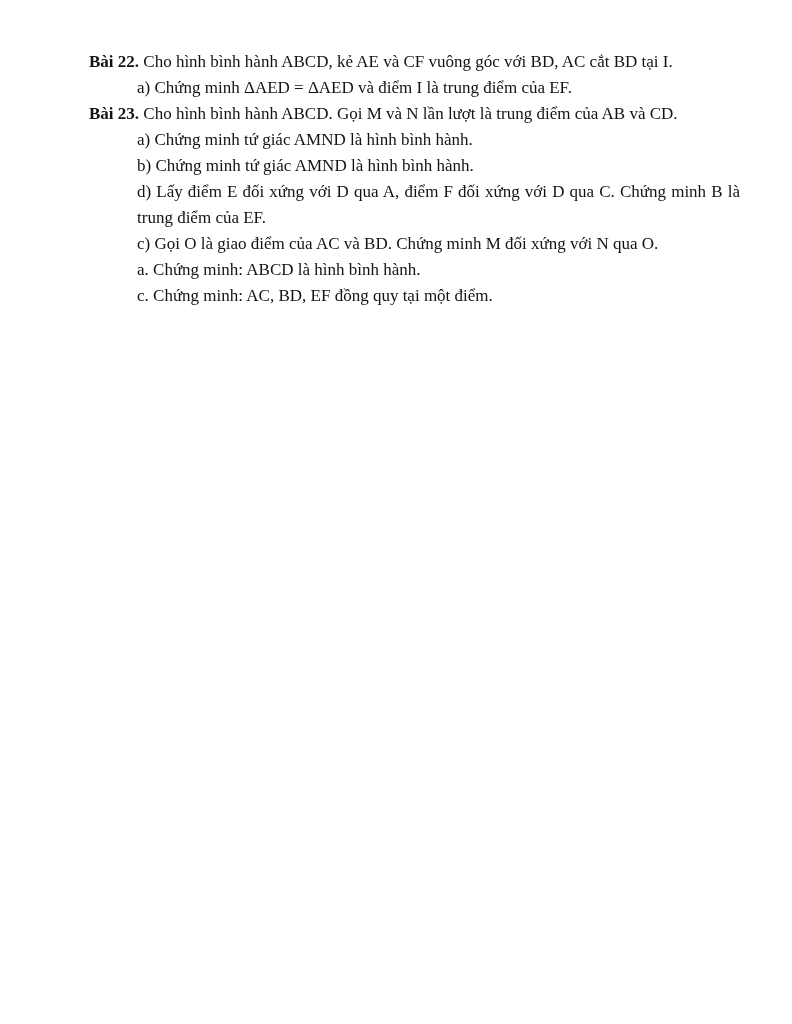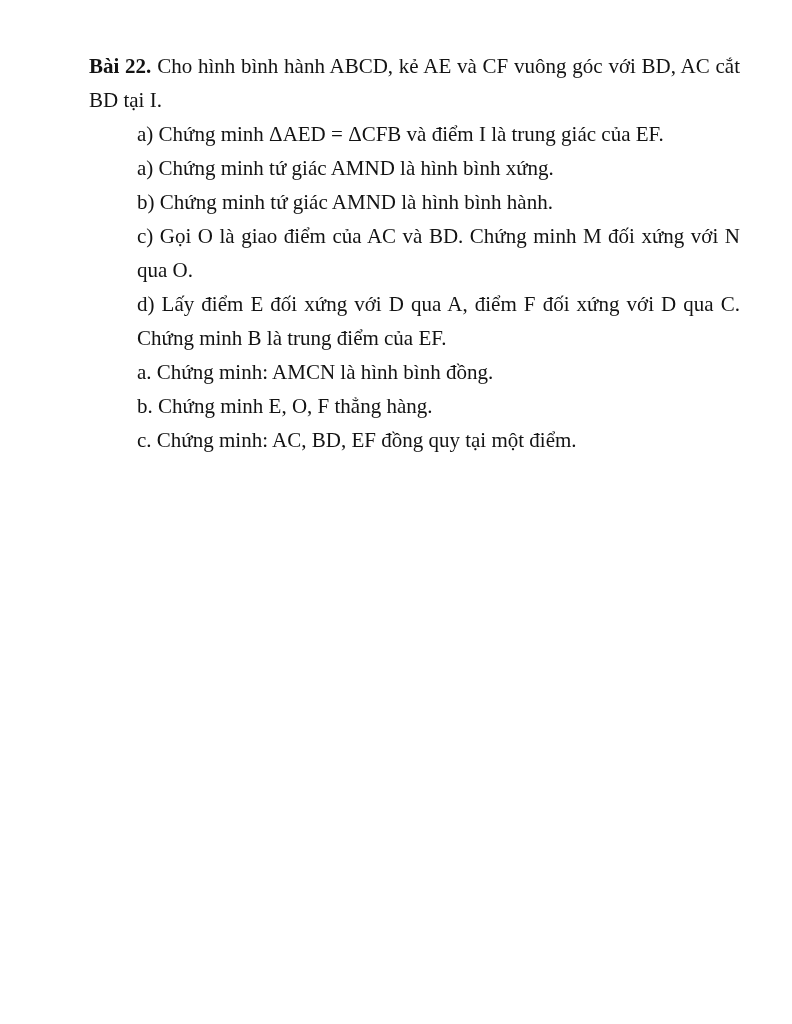--- a/index.html
+++ b/index.html
@@ -16,48 +16,48 @@
     }
     .page {
       box-sizing: border-box;
       width: 792px;
       height: 1024px;
       padding: 49px 52px 0 89px;
       background: #ffffff;
     }
     .problem p {
       margin: 0;
-      font-size: 21px;
-      line-height: 34px;
+      font-size: 17px;
+      line-height: 26px;
       text-align: justify;
       text-justify: inter-word;
     }
     .heading .label {
       font-weight: bold;
     }
     .item {
       margin-left: 48px !important;
     }
   </style>
 </head>
 <body>
 
 <div class="page">
 
   <section class="problem">
     <p class="heading"><span class="label">Bài 22.</span> <span>Cho hình bình hành ABCD, kẻ AE và CF vuông góc với BD, AC cắt BD tại I.</span></p>
-    <p class="item">a) Chứng minh ΔAED = ΔCFB và điểm I là trung giác của EF.</p>
+    <p class="item">a) Chứng minh ΔAED = ΔAED và điểm I là trung điểm của EF.</p>
   </section>
 
   <section class="problem">
-    <p class="item">a) Chứng minh tứ giác AMND là hình bình xứng.</p>
+    <p class="heading"><span class="label">Bài 23.</span> <span>Cho hình bình hành ABCD. Gọi M và N lần lượt là trung điểm của AB và CD.</span></p>
+    <p class="item">a) Chứng minh tứ giác AMND là hình bình hành.</p>
     <p class="item">b) Chứng minh tứ giác AMND là hình bình hành.</p>
+    <p class="item">d) Lấy điểm E đối xứng với D qua A, điểm F đối xứng với D qua C. Chứng minh B là trung điểm của EF.</p>
     <p class="item">c) Gọi O là giao điểm của AC và BD. Chứng minh M đối xứng với N qua O.</p>
-    <p class="item">d) Lấy điểm E đối xứng với D qua A, điểm F đối xứng với D qua C. Chứng minh B là trung điểm của EF.</p>
   </section>
 
   <section class="problem">
-    <p class="item">a. Chứng minh: AMCN là hình bình đồng.</p>
-    <p class="item">b. Chứng minh E, O, F thẳng hàng.</p>
+    <p class="item">a. Chứng minh: ABCD là hình bình hành.</p>
     <p class="item">c. Chứng minh: AC, BD, EF đồng quy tại một điểm.</p>
   </section>
 
 </div>
 
 </body></html>

